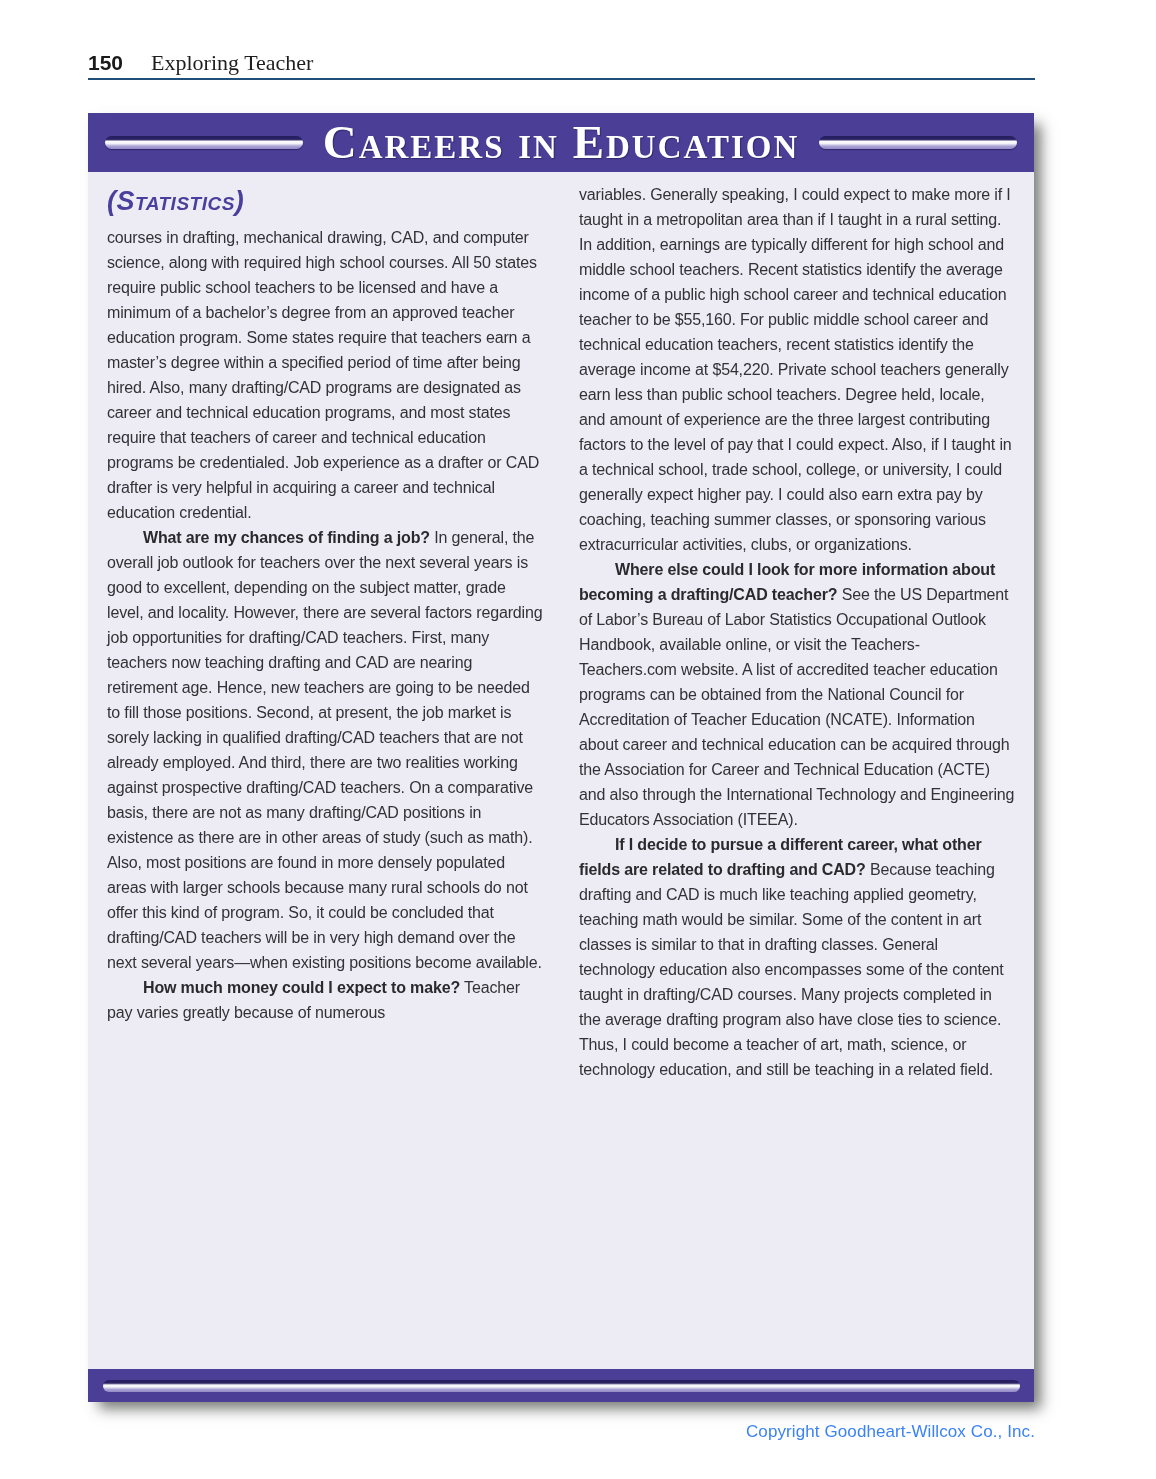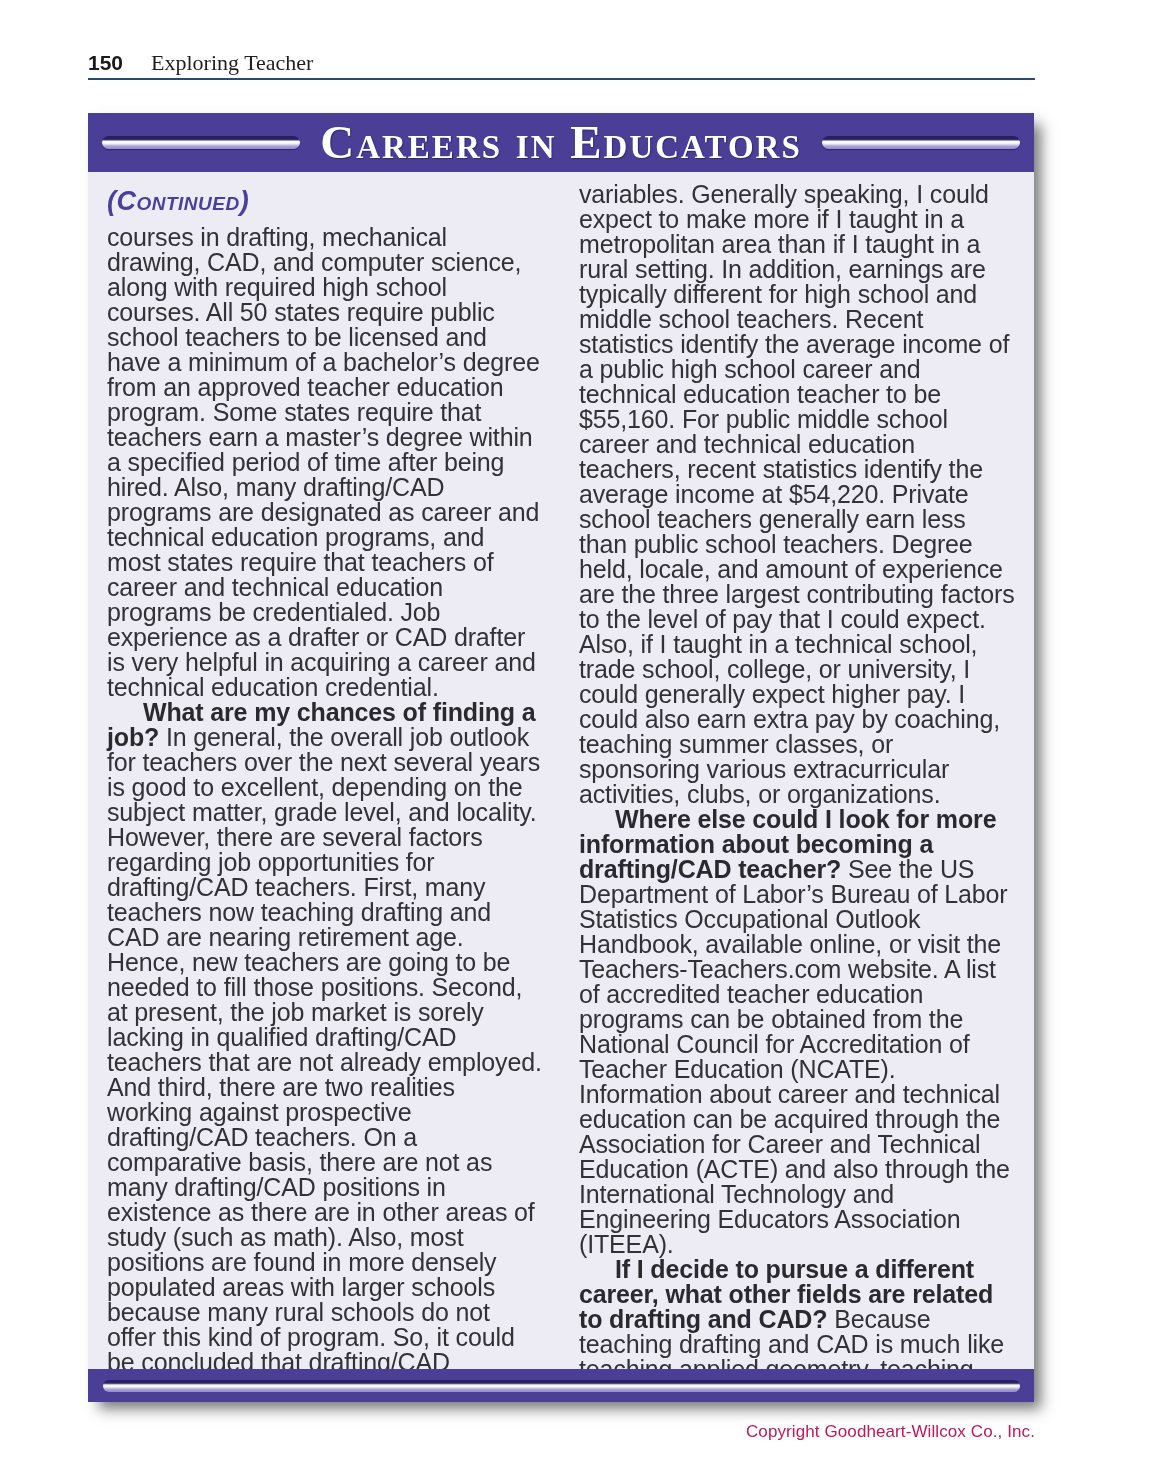--- a/index.html
+++ b/index.html
@@ -54,65 +54,65 @@
   }
   .col { width:436px; flex:0 0 436px; }
 
   .continued-label {
     color:#4a3f9c; font-style:italic; font-weight:bold;
     font-variant:small-caps; font-size:27px; letter-spacing:0.5px;
     margin:4px 0 8px 0;
   }
 
   p.body-para {
-    font-size:25px; line-height:25px; color:#323236;
+    font-size:16px; line-height:25px; color:#323236;
     letter-spacing:-0.15px;
   }
   p.body-para.indent { text-indent:36px; }
   p.body-para b { color:#2a2a2e; }
 
   .footer-bar {
     height:33px; background:#4a3e96;
     display:flex; align-items:center; padding-left:15px;
   }
   .footer-rod {
     height:12px; width:917px; border-radius:6px;
     background:linear-gradient(to bottom,
       #251e5e 0%, #2a2264 26%,
       #fdfdff 42%, #f2f2f8 58%,
       #aaa4d6 78%, #918ac6 100%);
   }
 
   .copyright {
     position:absolute; right:121px; top:1422px;
-    color:#be185d; font-size:17px; letter-spacing:0.1px;
+    color:#3b82f6; font-size:17px; letter-spacing:0.1px;
   }
 </style>
 </head>
 <body>
 
 <div class="running-head">
   <div class="running-head-line">
     <span class="page-number">150</span>
     <span class="running-title">Exploring Teacher</span>
   </div>
   <div class="head-rule"></div>
 </div>
 
 <div class="feature-box">
 
   <div class="banner">
     <span class="rod"></span>
-    <span class="banner-title">Careers in Educators</span>
+    <span class="banner-title">Careers in Education</span>
     <span class="rod"></span>
   </div>
 
   <div class="content">
     <div class="col">
-      <div class="continued-label">(Continued)</div>
+      <div class="continued-label">(Statistics)</div>
     <p class="body-para">courses in drafting, mechanical drawing, CAD, and computer science, along with required high school courses. All 50 states require public school teachers to be licensed and have a minimum of a bachelor’s degree from an approved teacher education program. Some states require that teachers earn a master’s degree within a specified period of time after being hired. Also, many drafting/CAD programs are designated as career and technical education programs, and most states require that teachers of career and technical education programs be credentialed. Job experience as a drafter or CAD drafter is very helpful in acquiring a career and technical education credential.</p>
         <p class="body-para indent"><b>What are my chances of finding a job?</b> In general, the overall job outlook for teachers over the next several years is good to excellent, depending on the subject matter, grade level, and locality. However, there are several factors regarding job opportunities for drafting/CAD teachers. First, many teachers now teaching drafting and CAD are nearing retirement age. Hence, new teachers are going to be needed to fill those positions. Second, at present, the job market is sorely lacking in qualified drafting/CAD teachers that are not already employed. And third, there are two realities working against prospective drafting/CAD teachers. On a comparative basis, there are not as many drafting/CAD positions in existence as there are in other areas of study (such as math). Also, most positions are found in more densely populated areas with larger schools because many rural schools do not offer this kind of program. So, it could be concluded that drafting/CAD teachers will be in very high demand over the next several years—when existing positions become available.</p>
         <p class="body-para indent"><b>How much money could I expect to make?</b> Teacher pay varies greatly because of numerous</p>
       </div>
     <div class="col">
         <p class="body-para">variables. Generally speaking, I could expect to make more if I taught in a metropolitan area than if I taught in a rural setting. In addition, earnings are typically different for high school and middle school teachers. Recent statistics identify the average income of a public high school career and technical education teacher to be $55,160. For public middle school career and technical education teachers, recent statistics identify the average income at $54,220. Private school teachers generally earn less than public school teachers. Degree held, locale, and amount of experience are the three largest contributing factors to the level of pay that I could expect. Also, if I taught in a technical school, trade school, college, or university, I could generally expect higher pay. I could also earn extra pay by coaching, teaching summer classes, or sponsoring various extracurricular activities, clubs, or organizations.</p>
         <p class="body-para indent"><b>Where else could I look for more information about becoming a drafting/CAD teacher?</b> See the US Department of Labor’s Bureau of Labor Statistics Occupational Outlook Handbook, available online, or visit the Teachers-Teachers.com website. A list of accredited teacher education programs can be obtained from the National Council for Accreditation of Teacher Education (NCATE). Information about career and technical education can be acquired through the Association for Career and Technical Education (ACTE) and also through the International Technology and Engineering Educators Association (ITEEA).</p>
         <p class="body-para indent"><b>If I decide to pursue a different career, what other fields are related to drafting and CAD?</b> Because teaching drafting and CAD is much like teaching applied geometry, teaching math would be similar. Some of the content in art classes is similar to that in drafting classes. General technology education also encompasses some of the content taught in drafting/CAD courses. Many projects completed in the average drafting program also have close ties to science. Thus, I could become a teacher of art, math, science, or technology education, and still be teaching in a related field.</p>
       </div>
   </div>

